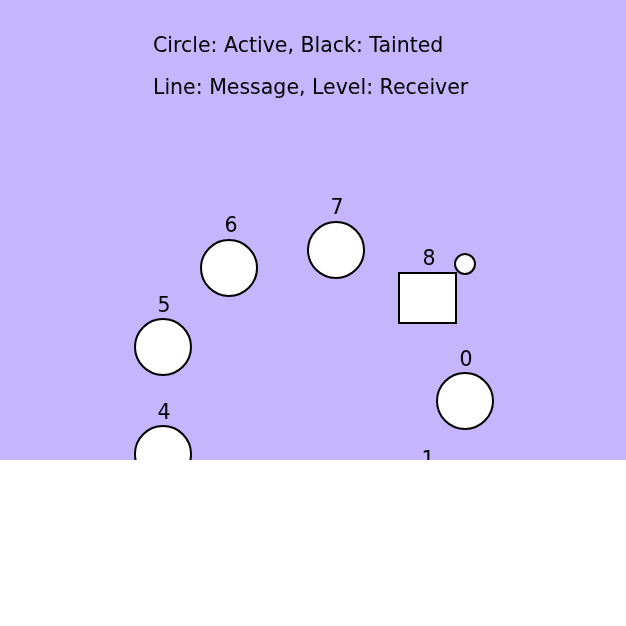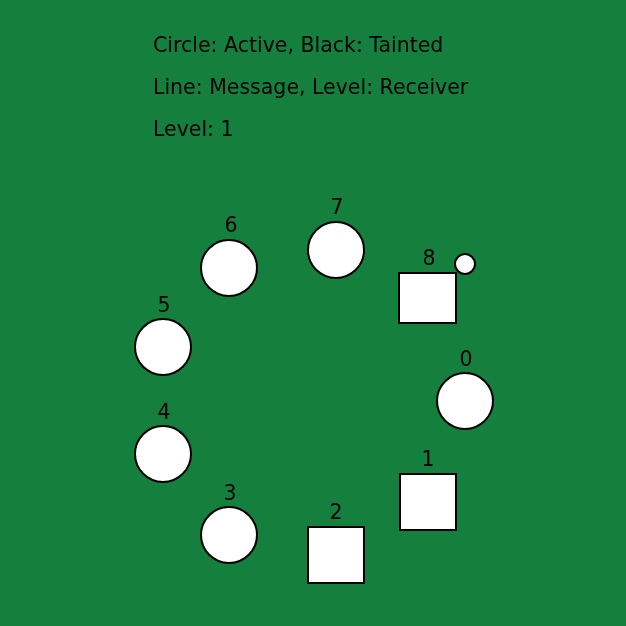--- a/index.html
+++ b/index.html
@@ -3,22 +3,22 @@
 <meta charset="utf-8">
 <style>
   html, body {
     margin: 0;
     padding: 0;
     background: #ffffff;
   }
   #app {
     position: relative;
     width: 626px;
-    height: 626px;
-    background: #15803d;
+    height: 460px;
+    background: #c4b5fd;
     font-family: "DejaVu Sans", sans-serif;
     overflow: hidden;
   }
   .legend {
     position: absolute;
     left: 153px;
     top: 24px;
     width: 440px;
   }
   .legend-line {
@@ -48,21 +48,20 @@
   }
 </style>
 </head>
 <body>
 
 <div id="app">
 
   <div class="legend">
     <div class="legend-line">Circle: Active, Black: Tainted</div>
     <div class="legend-line">Line: Message, Level: Receiver</div>
-    <div class="legend-line">Level: 1</div>
   </div>
 
   <svg id="graph-svg" viewBox="0 0 626 626" xmlns="http://www.w3.org/2000/svg">
     <g id="edge-layer"></g>
     <g id="node-layer">
         <g>
           <circle cx="465" cy="401" r="28" class="node-shape"></circle>
           <text x="466" y="366" class="node-label">0</text>
         </g>
         <g>

